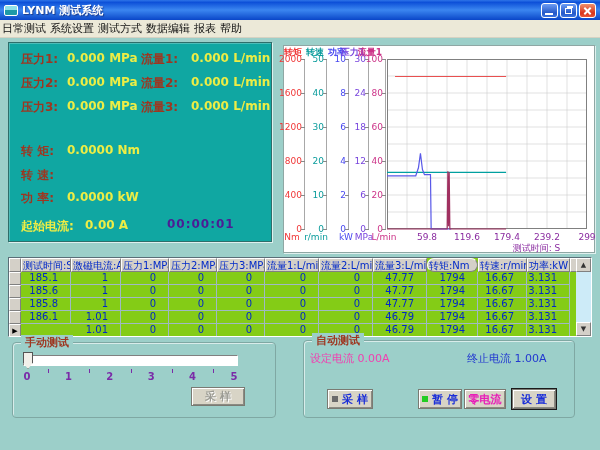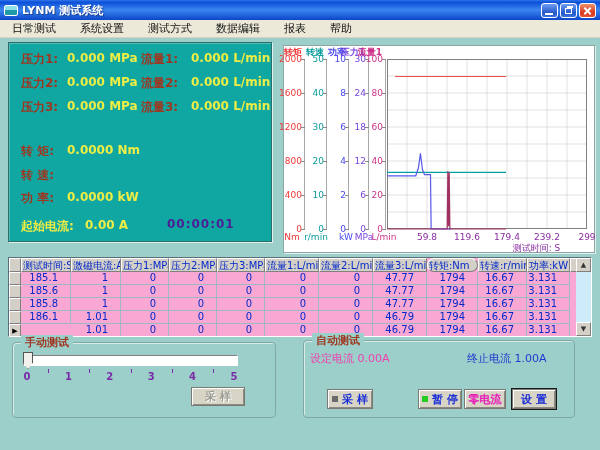--- a/index.html
+++ b/index.html
@@ -25,42 +25,42 @@
   .glyph-restore{position:absolute;left:4px;top:4px;width:7px;height:6px;border:1px solid #fff;}
   .glyph-restore:before{content:"";position:absolute;left:1px;top:-3px;width:6px;height:2px;background:#fff;}
   .glyph-x1,.glyph-x2{position:absolute;left:3px;top:6px;width:9px;height:2px;background:#fff;}
   .glyph-x1{transform:rotate(45deg);} .glyph-x2{transform:rotate(-45deg);}
   
   .menubar{
     position:absolute;left:0;top:20px;right:0;height:18px;background:#ECE9D8;
     border-bottom:1px solid #D6D2C2;display:flex;align-items:center;
     font-size:11px;color:#111;
   }
-  .menu-item{padding:0 12px;height:100%;display:flex;align-items:center;cursor:default;}
+  .menu-item{padding:0 2px;height:100%;display:flex;align-items:center;cursor:default;}
   
   .readout{
     position:absolute;left:8px;top:42px;width:264px;height:200px;
     background:#10A7A2;border:1px solid #2E6E6A;
     box-shadow:inset 1px 1px 0 rgba(255,255,255,.25),1px 1px 0 #DFF0EE;
     font-size:12px;font-weight:bold;
   }
   .ro{position:absolute;white-space:nowrap;}
   .ro-label{color:#9E3620;}
   .ro-value{color:#EDED45;}
   .ro-timer{color:#4c1d95;font-size:12px;letter-spacing:1px;}
   
   .chart{
     position:absolute;left:283px;top:45px;width:312px;height:208px;
     background:#fff;border:1px solid #8FA7A4;box-shadow:1px 1px 0 #DFF0EE;
   }
   .chart div{position:absolute;white-space:nowrap;line-height:10px;}
   
   .dgrid{
     position:absolute;left:8px;top:257px;width:584px;height:80px;
-    background:#f9a8d4;border:1px solid;border-color:#5A6E77 #FFFFFF #FFFFFF #5A6E77;
+    background:#84cc16;border:1px solid;border-color:#5A6E77 #FFFFFF #FFFFFF #5A6E77;
     font-size:10px;color:#0028C8;overflow:hidden;
   }
   .trow{display:flex;height:13px;}
   .trow.thead{height:14px;}
   .selcell{width:12px;flex:0 0 12px;background:#D4D0C8;border:1px solid;
     border-color:#FFF #808080 #808080 #FFF;font-size:7px;color:#000;
     display:flex;align-items:center;justify-content:center;}
   .hcell{background:#D4D0C8;border:1px solid;border-color:#FFF #808080 #808080 #FFF;
     padding:0 1px;overflow:hidden;white-space:nowrap;}
   .cell{border-right:1px solid #9FB9C4;border-bottom:1px solid #9FB9C4;

